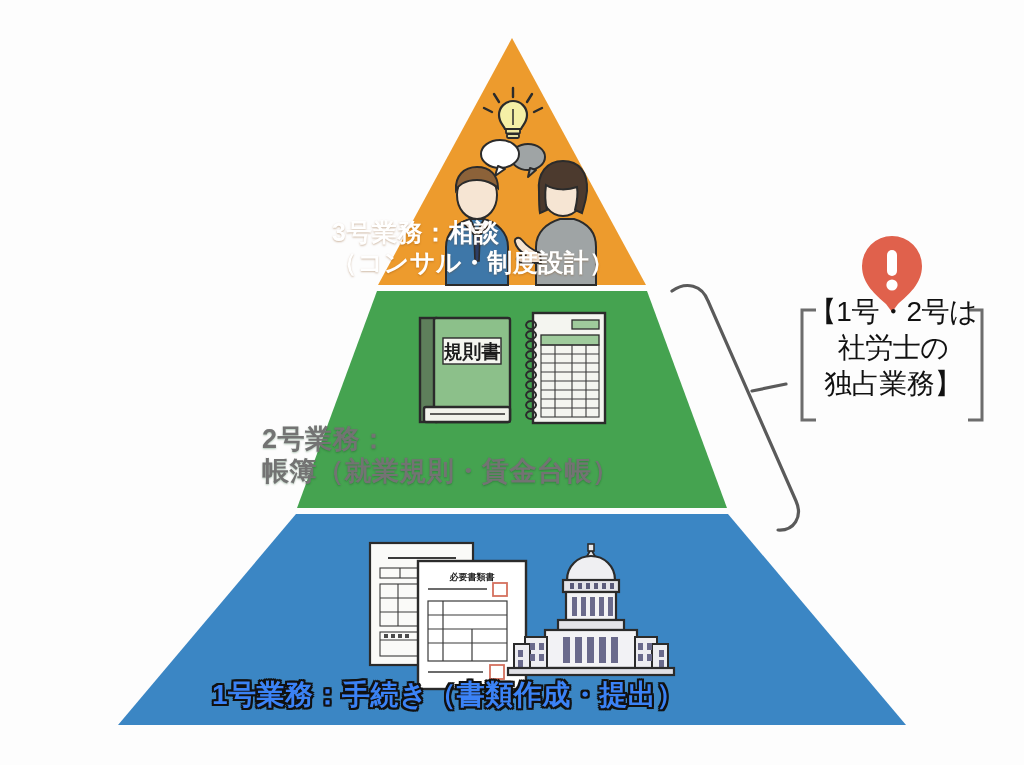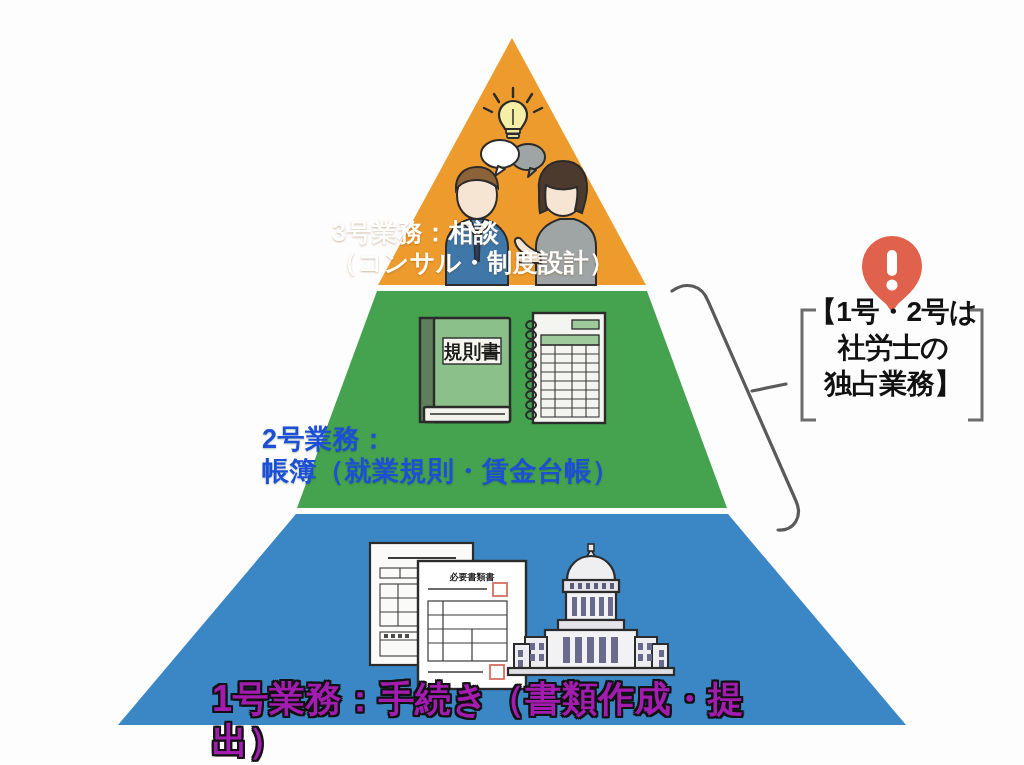--- a/index.html
+++ b/index.html
@@ -43,30 +43,30 @@
     font-weight: bold;
     color: #ffffff;
     text-shadow: 0 1px 2px rgba(120,60,0,.35);
   }
   #tier2-label {
     left: 262px;
     top: 424px;
     width: 500px;
     font-size: 27px;
     font-weight: bold;
-    color: #1d4ed8;
+    color: #737373;
     text-shadow: 0 1px 2px rgba(0,70,20,.3);
   }
   #tier1-label {
     left: 212px;
     top: 678px;
     width: 600px;
-    font-size: 36px;
+    font-size: 28px;
     font-weight: bold;
-    color: #a21caf;
+    color: #3b82f6;
     text-shadow:
       -2px -2px 0 #111, 2px -2px 0 #111,
       -2px  2px 0 #111, 2px  2px 0 #111,
       -2px  0   0 #111, 2px  0   0 #111,
        0   -2px 0 #111, 0    2px 0 #111;
   }
 
   
   #callout {
     position: absolute;
@@ -75,21 +75,21 @@
     width: 212px;
     height: 196px;
   }
   #callout-text {
     position: absolute;
     left: 14px;
     top: 66px;
     width: 186px;
     text-align: center;
     font-size: 28px;
-    font-weight: bold;
+    font-weight: normal;
     color: #111111;
     line-height: 1.28;
     white-space: pre-line;
     letter-spacing: -0.5px;
   }
 </style>
 </head>
 <body>
 
 <div id="stage">

